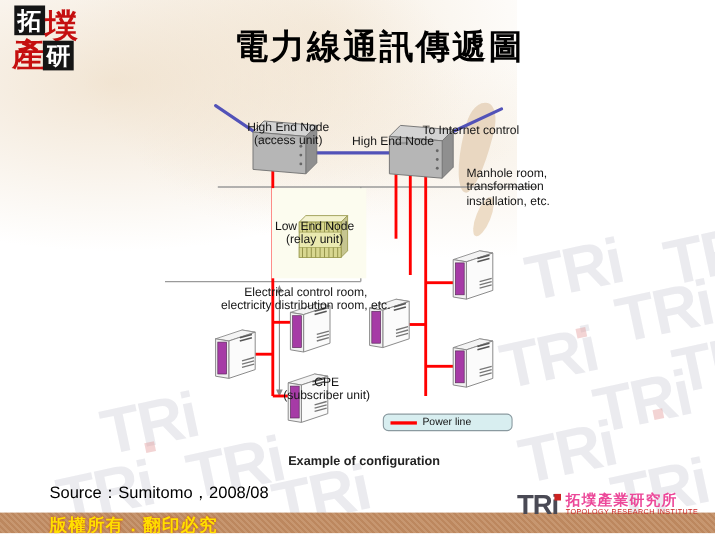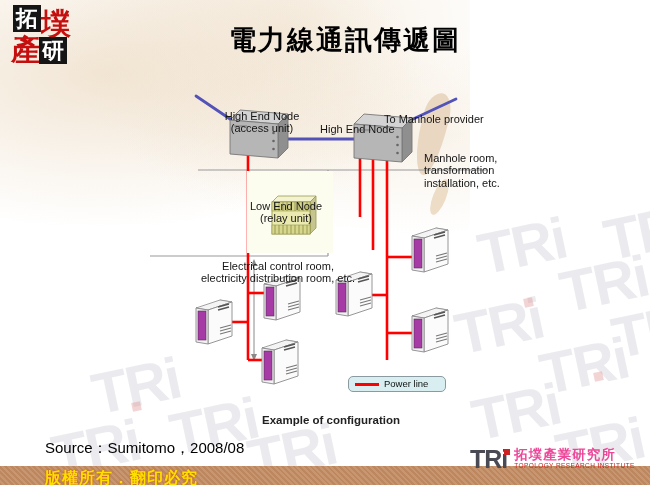--- a/index.html
+++ b/index.html
@@ -26,28 +26,28 @@
   
   .corner-logo{position:absolute;left:10px;top:3px;width:64px;height:64px;
       font-family:"Liberation Serif","DejaVu Serif",serif;font-weight:bold;}
   .cl-cell{position:absolute;display:flex;align-items:center;justify-content:center;}
   .cl-black{width:28px;height:27px;background:#151515;color:#fff;font-size:22px;}
   .cl-red{width:32px;height:32px;color:#c50f0f;font-size:30px;}
 
   
   .page-title{position:absolute;left:180px;top:22px;width:330px;text-align:center;
       font-family:"Liberation Serif","DejaVu Serif",serif;font-weight:bold;
-      font-size:27px;letter-spacing:2px;color:#000;}
+      font-size:31px;letter-spacing:2px;color:#000;}
 
   
   .dlabel{position:absolute;font-size:11px;line-height:1.12;color:#151515;white-space:pre-line;z-index:4;margin-top:28px;}
   .center{text-align:center;}
 
   
-  .legend{position:absolute;left:348px;top:376px;width:98px;z-index:4;
+  .legend{position:absolute;left:348px;top:376px;width:118px;z-index:4;
       background:var(--legend-bg,#d8eef0);border:1px solid #8a9aa0;border-radius:5px;
       padding:2px 4px 2px 4px;box-sizing:border-box;}
   .legend-row{display:flex;align-items:flex-start;}
   .legend-swatch{width:24px;height:3px;margin:4px 5px 0 2px;flex:0 0 auto;}
   .sw-power{background:var(--power-line,#f00);}
   .sw-fiber{background:var(--fiber-line,#5252b8);}
   .legend-label{font-size:9.5px;line-height:1.1;color:#111;white-space:pre-line;}
 
   .caption{position:absolute;left:246px;top:414px;width:170px;text-align:center;
       font-size:11.5px;font-weight:bold;color:#222;z-index:4;}
@@ -186,28 +186,30 @@
     <use href="#cpe" x="194" y="294"></use>
     <use href="#cpe" x="260" y="334"></use>
     <use href="#cpe" x="334" y="266"></use>
     <use href="#cpe" x="410" y="222"></use>
     <use href="#cpe" x="410" y="302"></use>
   </svg>
 
   <div class="dlabel center" style="left:200px;top:82px;width:124px">High End Node
 (access unit)</div>
   <div class="dlabel" style="left:320px;top:95px">High End Node</div>
-  <div class="dlabel" style="left:384px;top:85px">To Manhole provider</div>
+  <div class="dlabel" style="left:384px;top:85px">To Internet control</div>
   <div class="dlabel center" style="left:236px;top:172px;width:100px">Low End Node
 (relay unit)</div>
   <div class="dlabel" style="left:424px;top:124px;width:90px">Manhole room,
 transformation
 installation, etc.</div>
   <div class="dlabel center" style="left:192px;top:232px;width:172px">Electrical control room,
 electricity distribution room, etc.</div>
+  <div class="dlabel center" style="left:247px;top:314px;width:100px">CPE
+(subscriber unit)</div>
   <div class="caption">Example of configuration</div>
 
   <div class="legend">
     <div class="legend-row">
       <span class="legend-swatch sw-power"></span>
       <span class="legend-label">Power line</span>
     </div>
   </div>
 
   <div class="source-text">Source：Sumitomo，2008/08</div>

